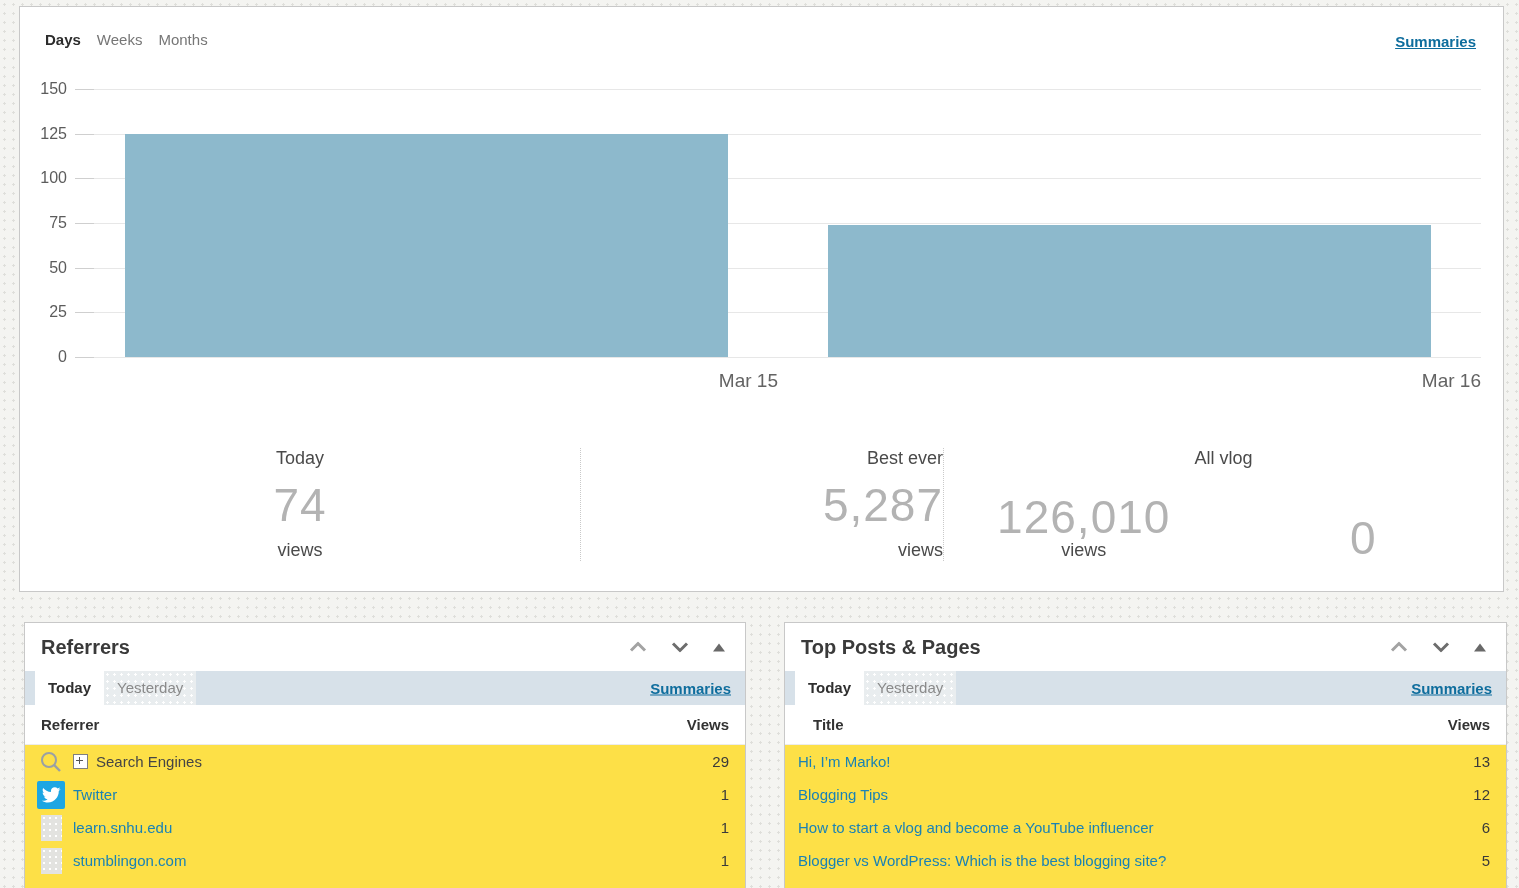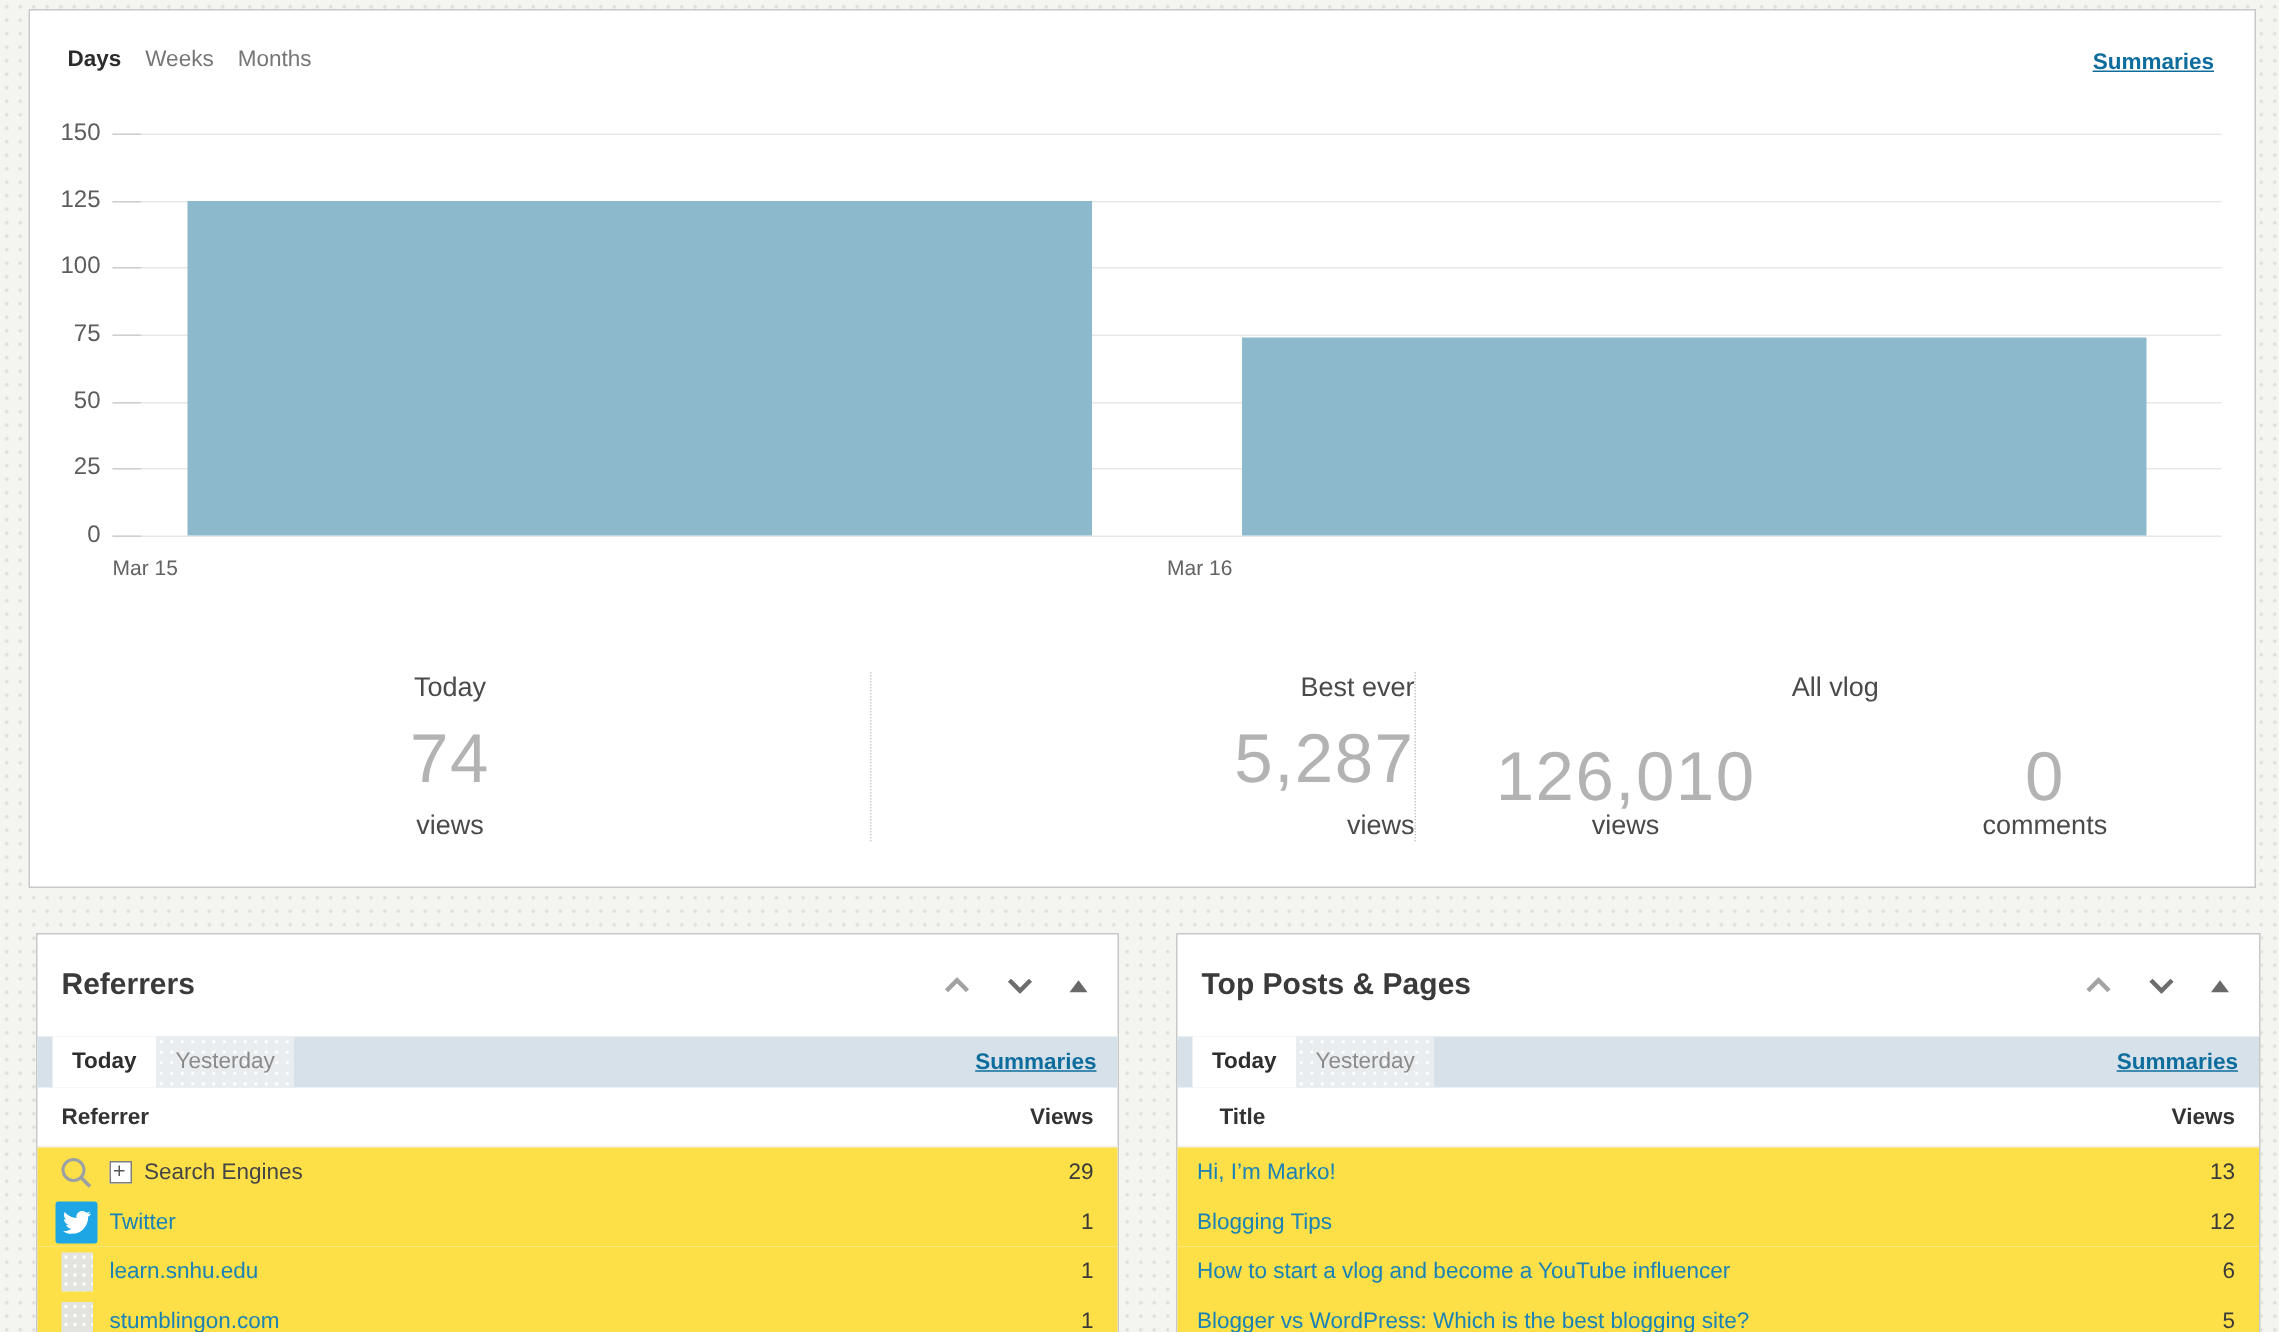--- a/index.html
+++ b/index.html
@@ -21,37 +21,37 @@
 
   
   #yAxis{position:absolute;left:5px;top:82px;width:42px;height:268px;}
   .ylab{position:absolute;right:0;transform:translateY(-50%);font-size:16px;color:#5c5c5c;}
   #plot{position:absolute;left:55px;right:22px;top:82px;height:268px;display:flex;align-items:flex-end;}
   .grid{position:absolute;left:0;right:0;height:1px;background:#e7e7e7;}
   .grid::before{content:"";position:absolute;left:0;top:0;width:19px;height:1px;background:#cfcfcf;}
   .bar-slot{flex:1;height:100%;display:flex;justify-content:center;align-items:flex-end;position:relative;z-index:2;}
   .bar{width:85.8%;}
   #xLabels{position:absolute;left:55px;right:22px;top:363px;display:flex;}
-  .xlab{flex:1;text-align:left;font-size:14px;color:#636363;}
+  .xlab{flex:1;text-align:right;font-size:19px;color:#636363;}
 
   
   .summary-row{position:absolute;left:0;top:441px;width:100%;height:113px;display:flex;box-sizing:border-box;}
   .sum-sec{display:flex;flex-direction:column;justify-content:space-between;text-align:center;box-sizing:border-box;}
   .s1{width:560px;}
   .s2{width:364px;border-left:1px dotted #c9c9c9;border-right:1px dotted #c9c9c9;text-align:right;}
   .s3{flex:1;}
   .sum-label{font-size:18px;color:#4a4a4a;}
   .sum-value{font-size:46px;color:#b3b3b3;letter-spacing:1px;line-height:1;}
   .sum-unit{font-size:18px;color:#4a4a4a;}
   .halves{display:flex;flex:1;margin-top:6px;}
   .half{flex:1;display:flex;flex-direction:column;justify-content:flex-end;}
 
   
   .module{top:622px;height:272px;}
-  .mod-header{position:relative;height:68px;padding-left:32px;}
+  .mod-header{position:relative;height:48px;padding-left:32px;}
   .mod-title{position:absolute;left:16px;top:50%;transform:translateY(-50%);font-size:20px;font-weight:bold;color:#3a3a3a;}
   .mod-icons{position:absolute;right:20px;top:50%;transform:translateY(-50%);display:flex;align-items:center;gap:24px;}
   .chev{cursor:pointer;display:flex;}
   .tri{width:0;height:0;border-left:6px solid transparent;border-right:6px solid transparent;border-bottom:8px solid #696969;cursor:pointer;}
 
   .tab-bar{position:relative;height:34px;background:#d7e1e9;display:flex;padding-left:10px;}
   .tab{font-size:15px;line-height:34px;padding:0 13px;color:#8a8a8a;cursor:pointer;}
   .tab.active{background:#fff;color:#2e2e2e;font-weight:bold;}
   .tab.dotted{background-color:#e9edef;background-image:radial-gradient(#fff 1px,transparent 1.2px);background-size:7px 7px;}
   .tab-bar .summaries{position:absolute;right:14px;top:50%;transform:translateY(-50%);}
@@ -131,21 +131,20 @@
       </div>
       <div class="sum-sec s3">
         <div class="sum-label">All vlog</div>
         <div class="halves">
           <div class="half">
             <div class="sum-value">126,010</div>
             <div class="sum-unit">views</div>
           </div>
           <div class="half">
             <div class="sum-value">0</div>
-            <div class="sum-unit">comments</div>
           </div>
         </div>
       </div>
     </div>
   </section>
 
   <section class="panel module" style="left:24px;width:722px;">
     <div class="mod-header">
       <span class="mod-title">Referrers</span>
       <span class="mod-icons">

